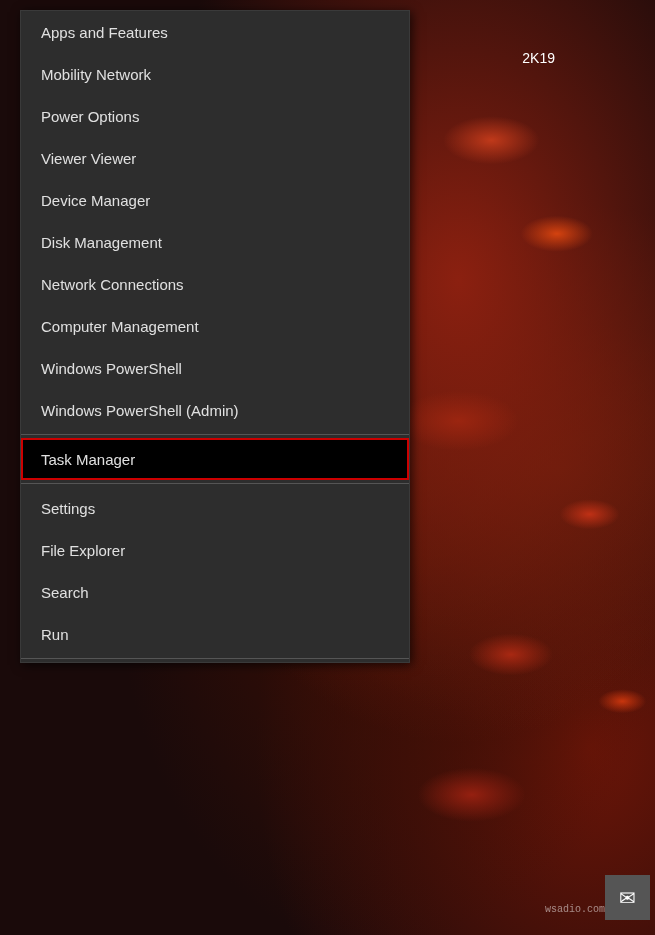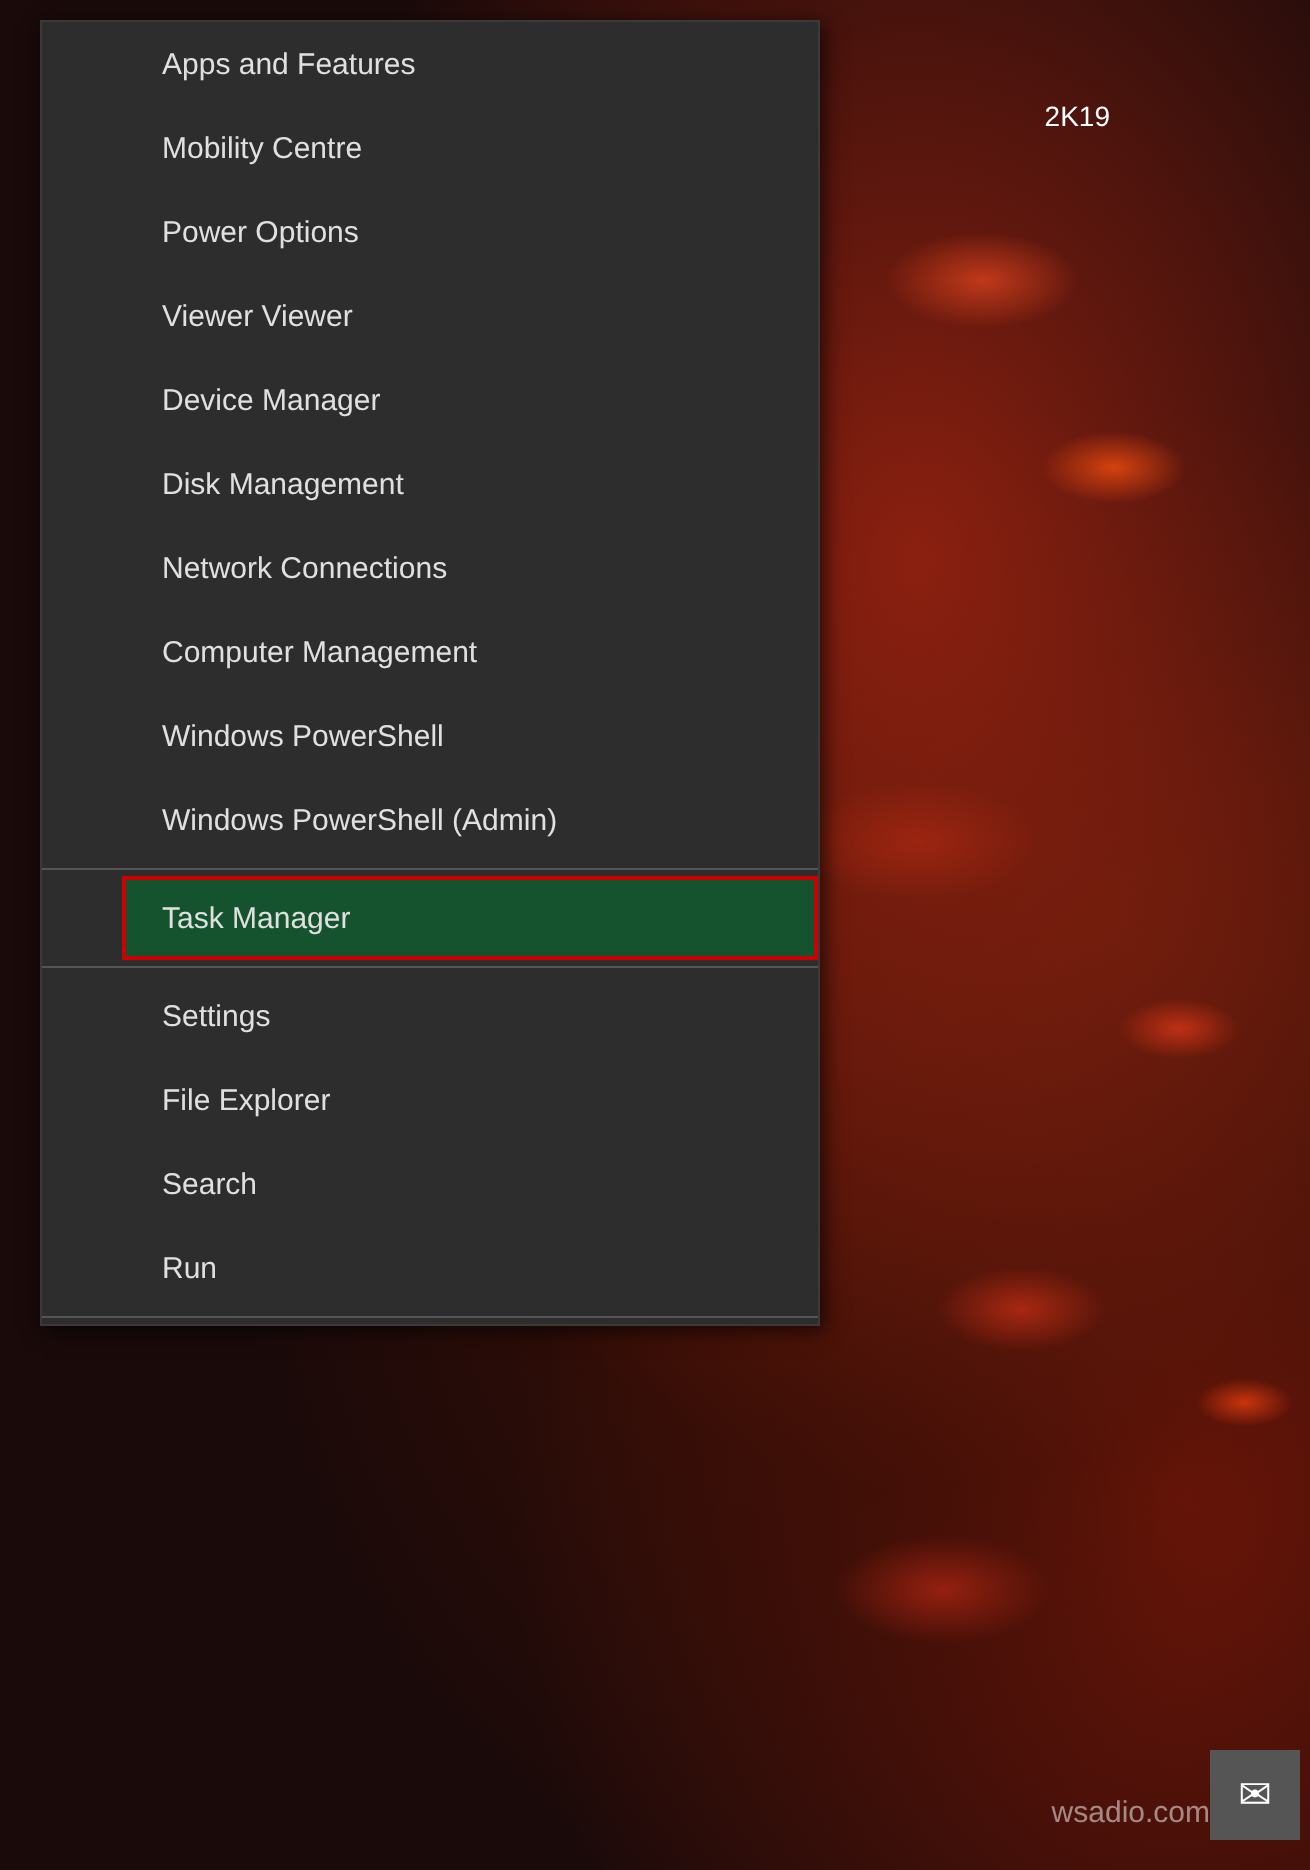--- a/index.html
+++ b/index.html
@@ -61,25 +61,24 @@
     .menu-item {
       display: flex;
       align-items: center;
       padding: 10px 20px;
       color: #e0e0e0;
       font-size: 15px;
       cursor: pointer;
       position: relative;
       min-height: 42px;
       white-space: nowrap;
-      margin-left: 40px;
     }
 
     .menu-item.highlighted {
-      background: #14532d;
+      background: #000000;
       outline: 2px solid #cc0000;
       outline-offset: -2px;
     }
 
     .menu-divider {
       height: 1px;
       background: #555555;
       margin: 3px 0;
     }
 
@@ -89,22 +88,22 @@
       font-size: 14px;
       color: #cccccc;
     }
 
     
     .watermark {
       position: absolute;
       bottom: 20px;
       right: 50px;
       color: rgba(255,255,255,0.5);
-      font-size: 15px;
-      font-family: Liberation Sans, sans-serif;
+      font-size: 10px;
+      font-family: Liberation Mono, monospace;
       text-align: center;
     }
 
     
     .mail-icon {
       position: absolute;
       bottom: 15px;
       right: 5px;
       width: 45px;
       height: 45px;
@@ -132,21 +131,21 @@
 <div class="background"></div>
 <div class="lava-texture"></div>
 
 <div class="label-2k19">2K19</div>
 
 <div class="context-menu" id="context-menu">
     <div class="menu-item">
       <span>Apps and Features</span>
     </div>
     <div class="menu-item">
-      <span>Mobility Centre</span>
+      <span>Mobility Network</span>
     </div>
     <div class="menu-item">
       <span>Power Options</span>
     </div>
     <div class="menu-item">
       <span>Viewer Viewer</span>
     </div>
     <div class="menu-item">
       <span>Device Manager</span>
     </div>

